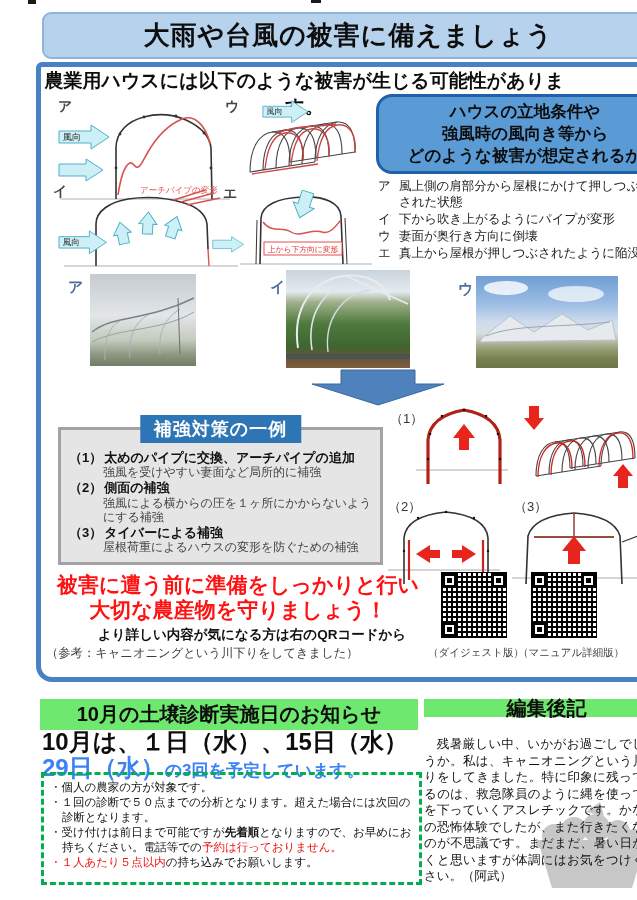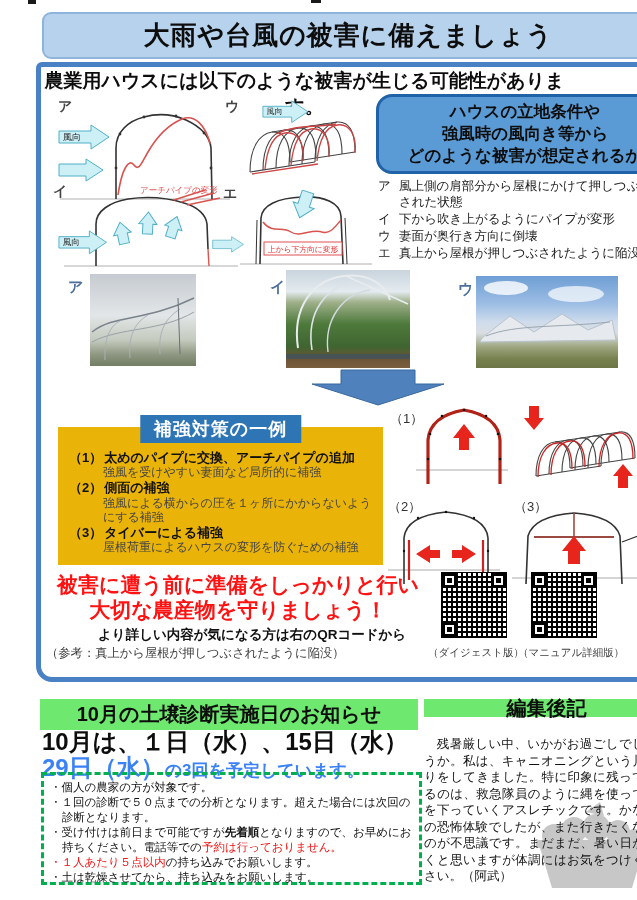--- a/index.html
+++ b/index.html
@@ -27,21 +27,21 @@
 
   .ph-label{font-size:15px;color:#4d6f9d;font-weight:bold;}
   .photo{position:absolute;overflow:hidden;}
   .photo-a{left:62px;top:274px;width:106px;height:92px;
     background:linear-gradient(180deg,#c6cbd1 0%,#e2e6e8 45%,#c3cabd 72%,#8d9680 88%,#727d64 100%);}
   .photo-i{left:258px;top:270px;width:124px;height:98px;
     background:linear-gradient(180deg,#c9d4dd 0%,#e4ebf0 22%,#9fb08a 33%,#4e7a3c 55%,#3f6530 78%,#6b5436 90%,#7a5f3e 100%);}
   .photo-u{left:448px;top:276px;width:142px;height:92px;
     background:linear-gradient(180deg,#6f9fd4 0%,#9cbde4 30%,#cfdcec 50%,#d9dee3 62%,#9aa37b 78%,#77814f 90%,#6b7547 100%);}
 
-  .reinforce-box{left:30px;top:427px;width:319px;height:132px;border:3px solid #eab308;background:#eab308;}
+  .reinforce-box{left:30px;top:427px;width:319px;height:132px;border:3px solid #a3a3a3;background:#e5e5e5;}
   .reinforce-title{position:absolute;left:50%;top:-15px;transform:translateX(-50%);background:#2e75b6;
     color:#fff;font-size:18px;font-weight:bold;padding:2px 14px;white-space:nowrap;letter-spacing:1px;}
   .r-content{padding:20px 6px 4px 8px;}
   .r-head{font-size:13px;font-weight:bold;color:#111;line-height:1.18;}
   .r-no{margin-right:2px;}
   .r-desc{margin-left:34px;font-size:12px;color:#444;line-height:1.18;margin-bottom:1px;}
   .d-num{font-size:13px;color:#333;}
 
   .warn{left:0;width:420px;text-align:center;font-weight:bold;color:#ff1212;font-size:21px;white-space:nowrap;}
   .qr-note{left:70px;top:626px;width:300px;text-align:center;font-size:13.5px;font-weight:bold;color:#111;white-space:nowrap;}
@@ -301,21 +301,21 @@
     <path d="M110,36 L126,30" stroke="#333" stroke-width="1.3" fill="none"></path>
     <path d="M22,31 L102,31" stroke="#9b4a42" stroke-width="2" fill="none"></path>
     <path d="M62,7 L62,31" stroke="#9b4a42" stroke-width="1.6" fill="none"></path>
     <polygon points="-6,0 -6,-13 -12,-13 0,-28 12,-13 6,-13 6,0" transform="translate(62,58)" fill="#e8251d"></polygon>
   </svg>
 
   <div class="abs warn" style="top:571px;">被害に遭う前に準備をしっかりと行い</div>
   <div class="abs warn" style="top:596px;">大切な農産物を守りましょう！</div>
 
   <div class="abs qr-note">より詳しい内容が気になる方は右のQRコードから</div>
-  <div class="abs qr-ref">（参考：真上から屋根が押しつぶされたように陥没）</div>
+  <div class="abs qr-ref">（参考：キャニオニングという川下りをしてきました）</div>
 
   <div class="qr" style="left:413px;top:572px;">
     <div class="fp" style="left:1px;top:1px;">
         <div class="fpc"></div>
       </div>
     <div class="fp" style="right:1px;top:1px;">
         <div class="fpc"></div>
       </div>
     <div class="fp" style="left:1px;bottom:1px;">
         <div class="fpc"></div>
@@ -338,21 +338,20 @@
   <div class="abs green-head soil-head">10月の土壌診断実施日のお知らせ</div>
   <div class="abs soil-l1">10月は、１日（水）、15日（水）</div>
   <div class="abs soil-l2">
     <span class="big">29日（水）</span><span class="small">の3回を予定しています。</span>
   </div>
   <div class="abs dashed-box">
     <p><span>・個人の農家の方が対象です。</span></p>
     <p><span>・１回の診断で５０点までの分析となります。超えた場合には次回の診断となります。</span></p>
     <p><span>・受け付けは前日まで可能ですが</span><span class="seg-b">先着順</span><span>となりますので、お早めにお持ちください。電話等での</span><span class="seg-r">予約は行っておりません。</span></p>
     <p><span class="seg-r">・１人あたり５点以内</span><span>の持ち込みでお願いします。</span></p>
-    <p><span>・土は乾燥させてから、持ち込みをお願いします。</span></p>
   </div>
 
   <div class="abs green-head ed-head">編集後記</div>
   <svg class="abs wm" width="128" height="92" viewBox="0 0 128 92">
     <g fill="#b5b5b5">
       <circle cx="28" cy="38" r="12"></circle>
         <circle cx="48" cy="32" r="13"></circle>
         <circle cx="70" cy="30" r="14"></circle>
         <circle cx="92" cy="34" r="12"></circle>
         <circle cx="108" cy="40" r="9"></circle>

